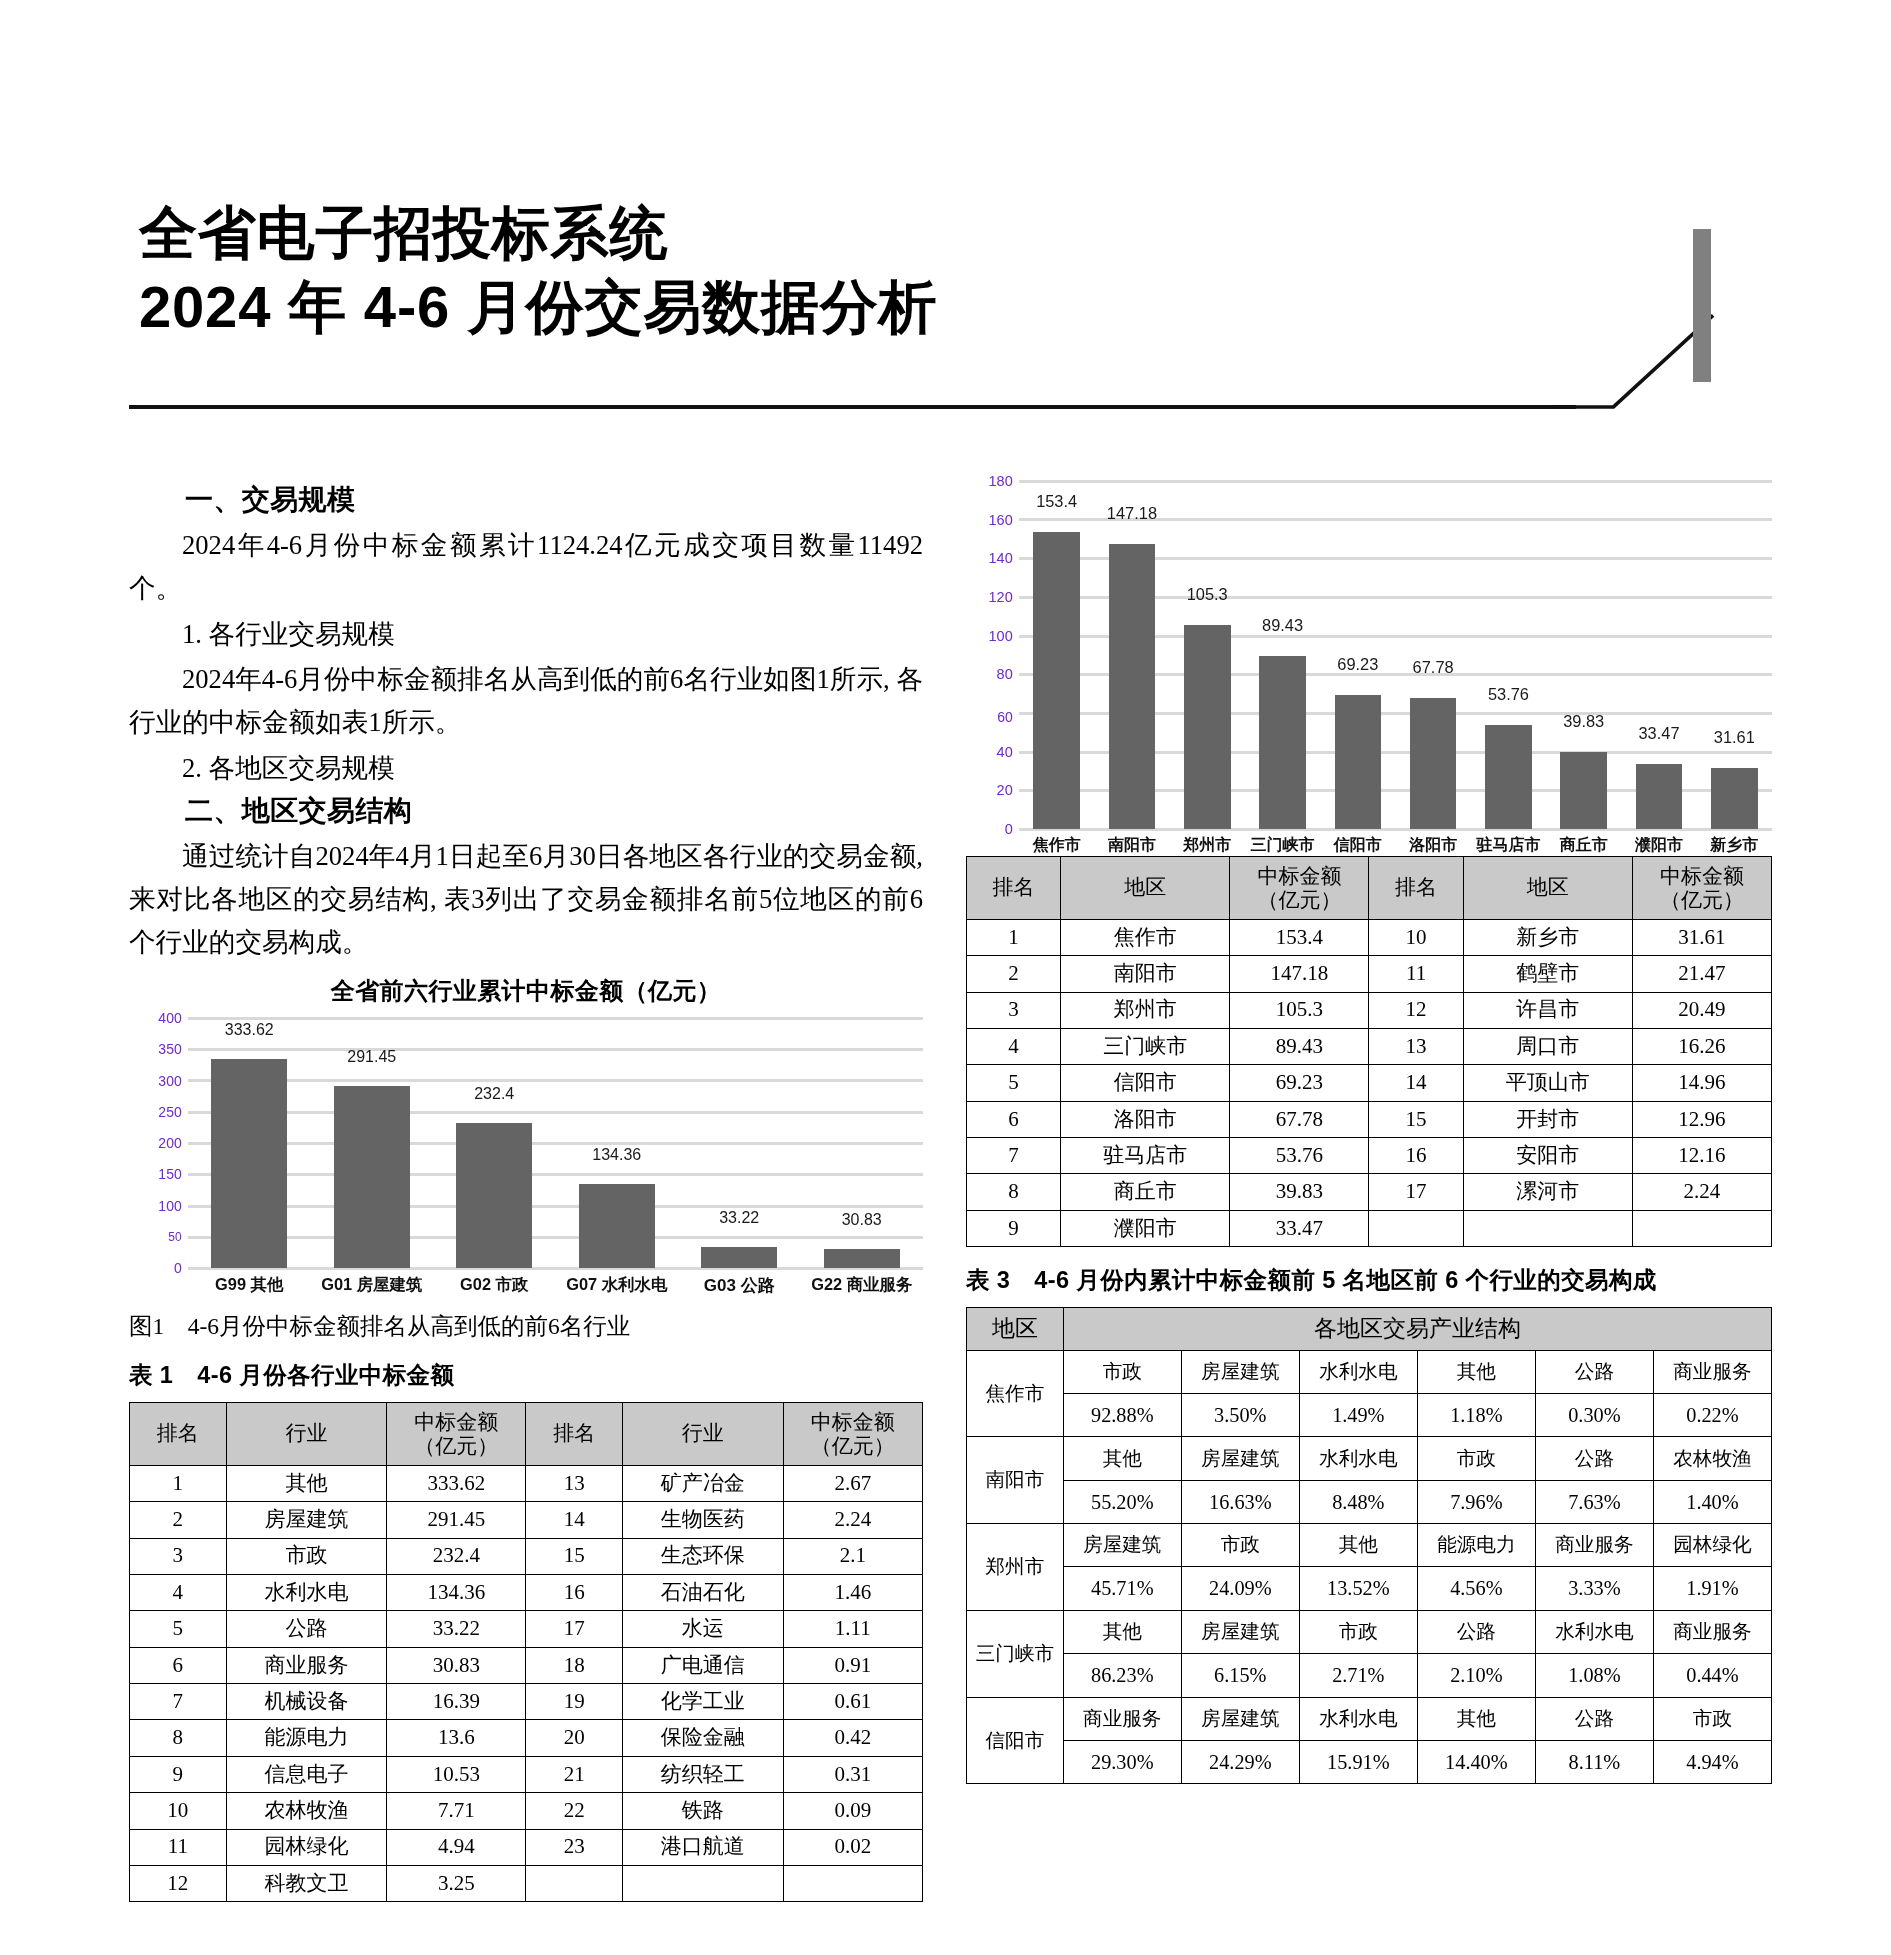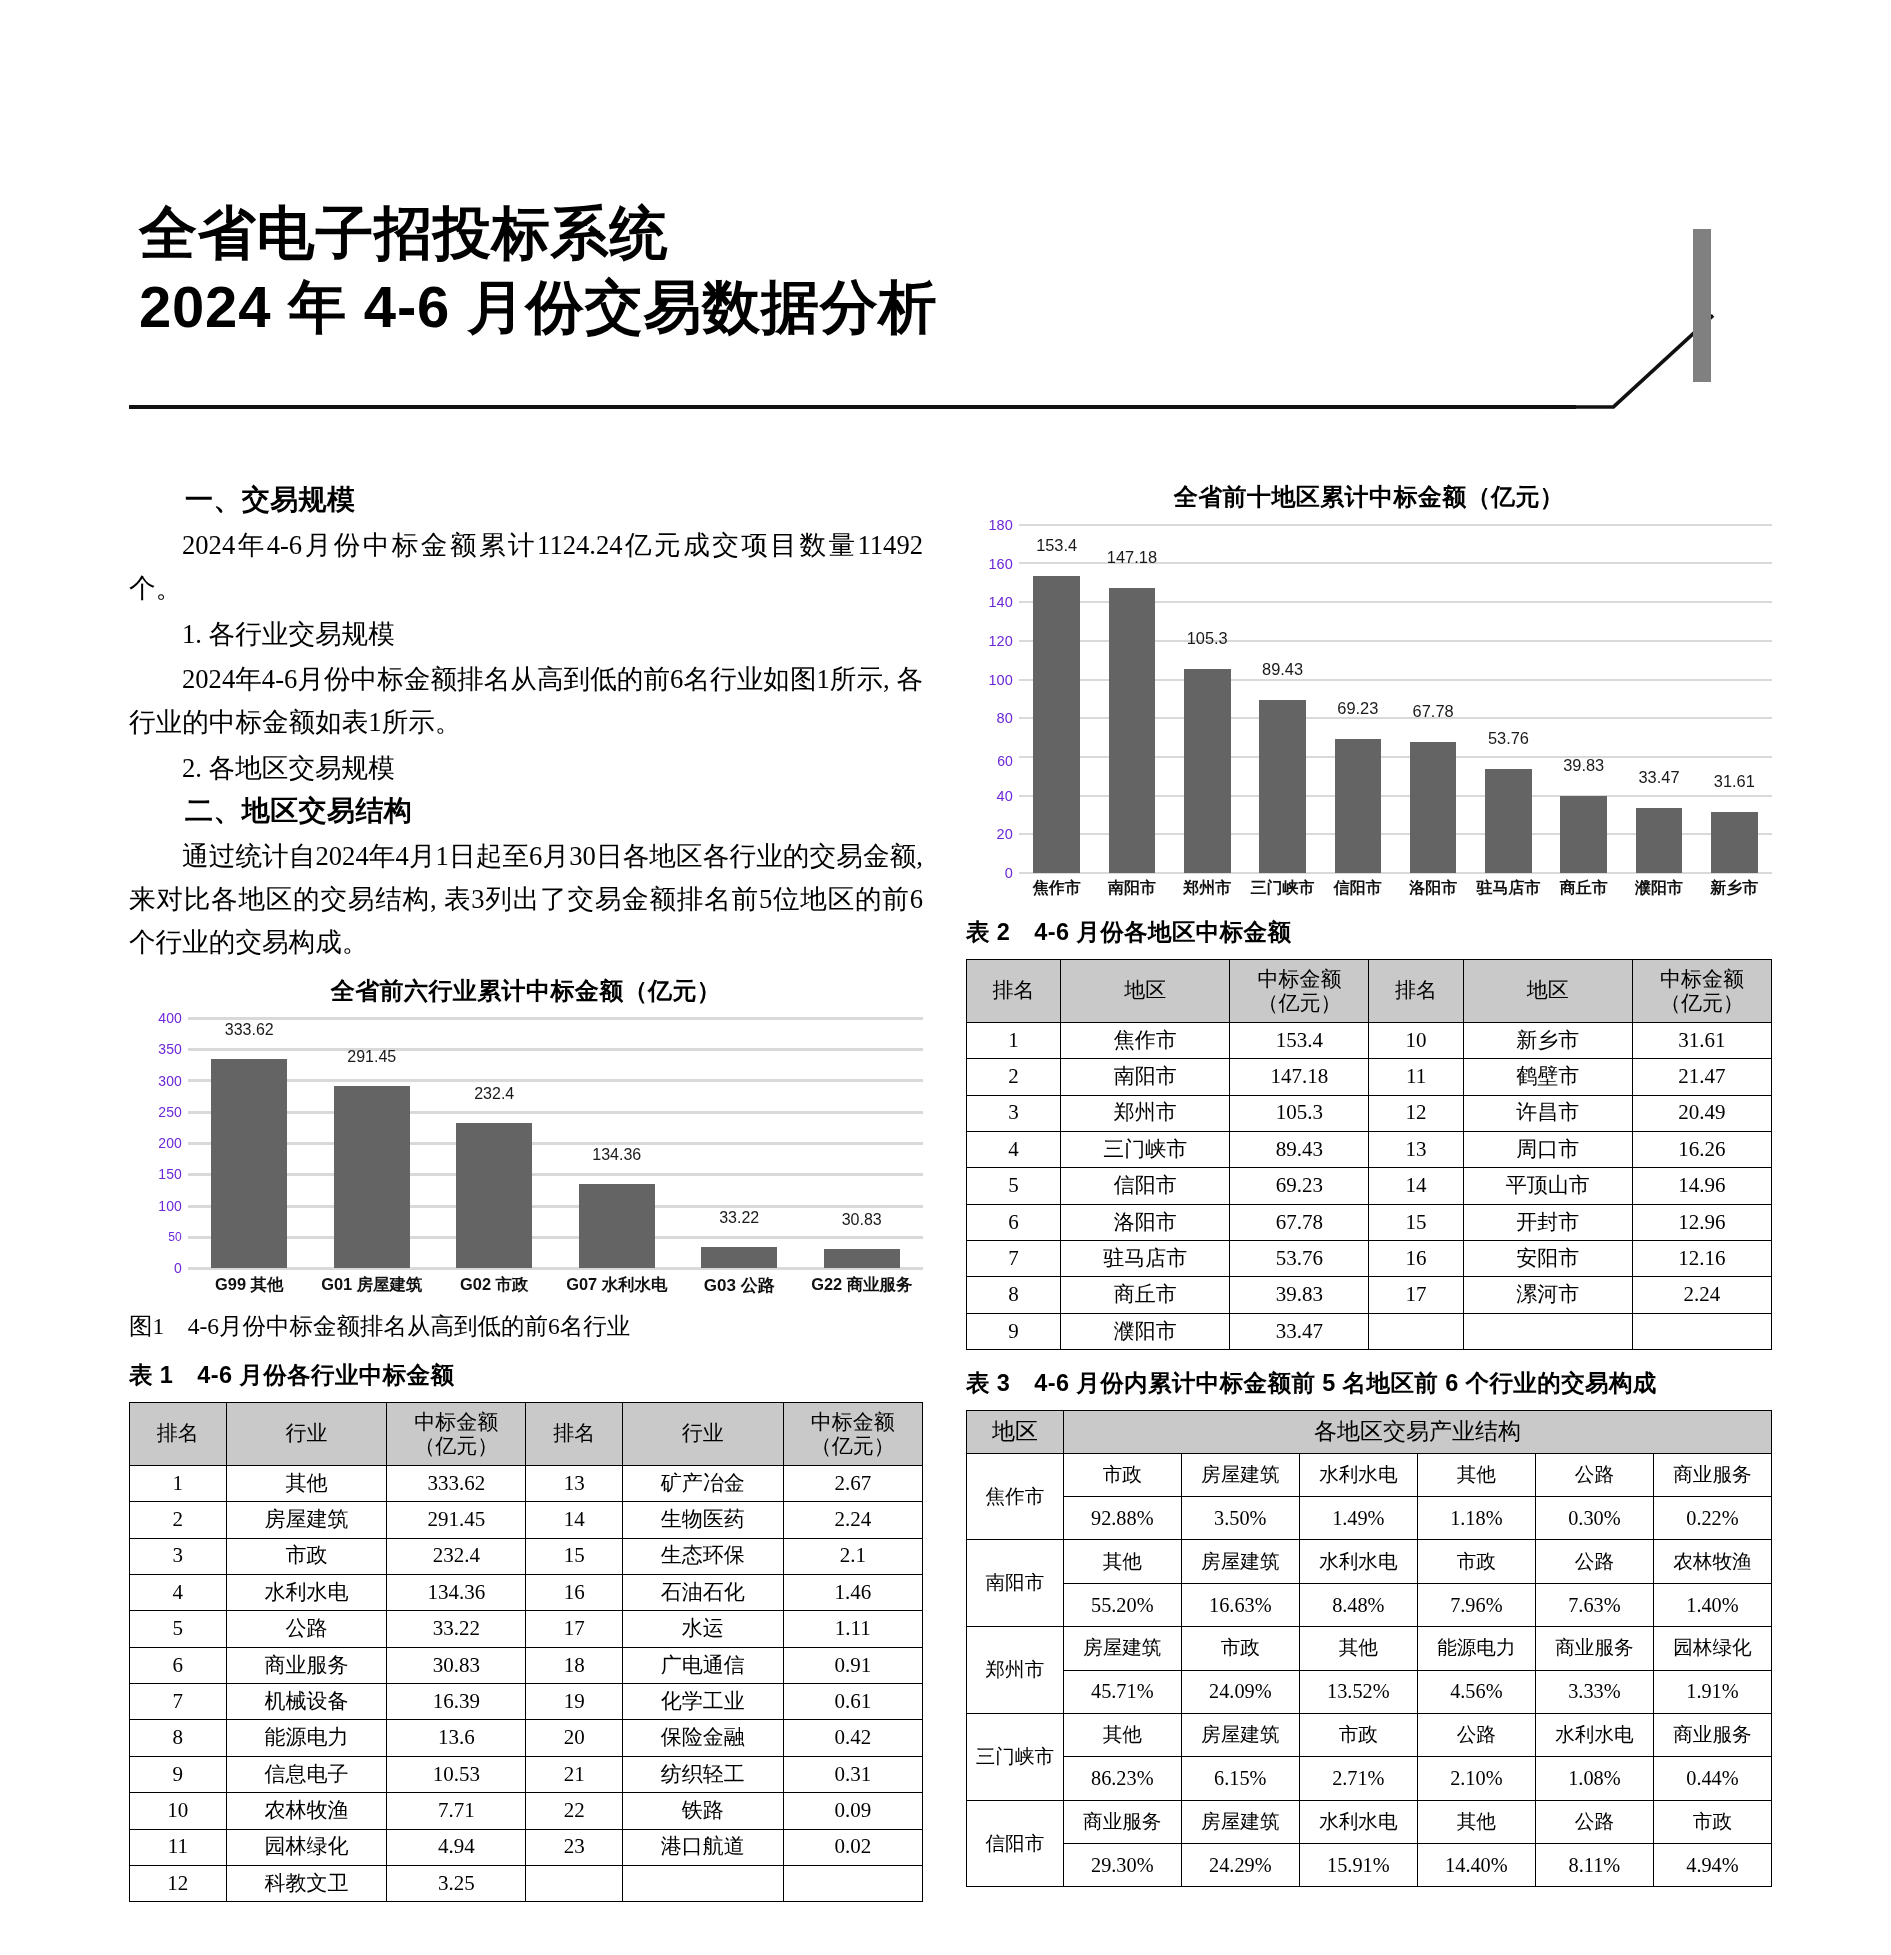--- a/index.html
+++ b/index.html
@@ -356,21 +356,20 @@
             <td></td>
           </tr>
         </tbody>
     </table>
 
   </div>
 
   <div class="col col-right">
 
     <div class="chart-wrap" style="margin-top:0;">
-      <div class="chart-title">全省前十地区累计中标金额（亿元）</div>
       <div style="padding-left:53px;">
         <div class="chart" id="chart2" style="height:348px;">
           <div class="plot" id="chart2-grid">
               <div class="gridline" style="top: 347px;"></div>
               <div class="ytick" style="top: 348px; font-size: 14.5px;">0</div>
               <div class="gridline" style="top: 308px;"></div>
               <div class="ytick" style="top: 309px; font-size: 14.5px;">20</div>
               <div class="gridline" style="top: 270px;"></div>
               <div class="ytick" style="top: 271px; font-size: 14.5px;">40</div>
               <div class="gridline" style="top: 231px;"></div>
@@ -439,21 +438,20 @@
             <div class="xlab" style="font-size: 16px;">信阳市</div>
             <div class="xlab" style="font-size: 16px;">洛阳市</div>
             <div class="xlab" style="font-size: 16px;">驻马店市</div>
             <div class="xlab" style="font-size: 16px;">商丘市</div>
             <div class="xlab" style="font-size: 16px;">濮阳市</div>
             <div class="xlab" style="font-size: 16px;">新乡市</div>
           </div>
       </div>
     </div>
 
-    <div class="tab-cap">表 2　4-6 月份各地区中标金额</div>
 
     <table class="grid t1">
       <thead>
         <tr>
           <th style="width:12%">排名</th>
           <th style="width:22%">地区</th>
           <th style="width:18%" class="two-line">
             <span>中标金额</span><br>
             <span>（亿元）</span>
           </th>

